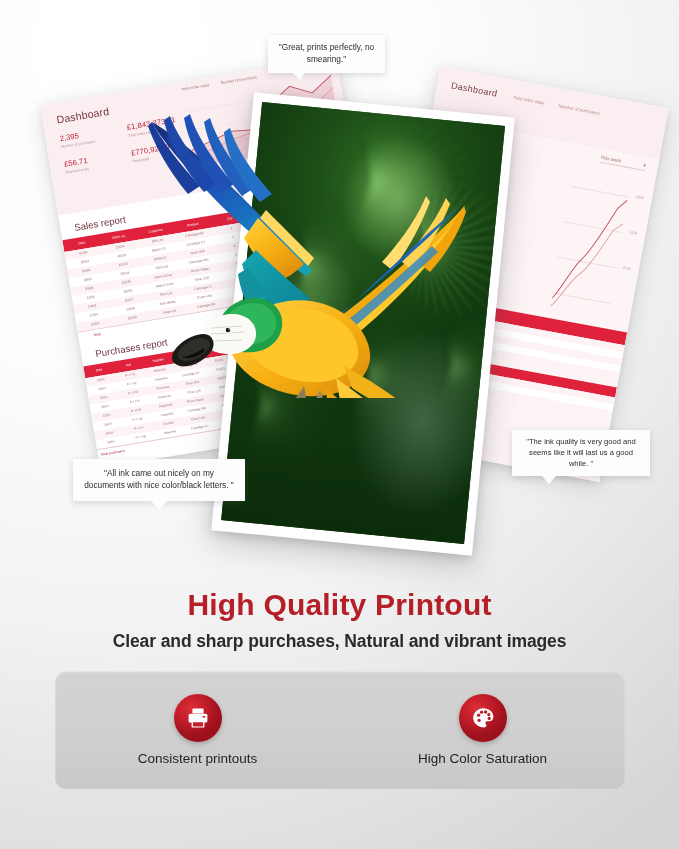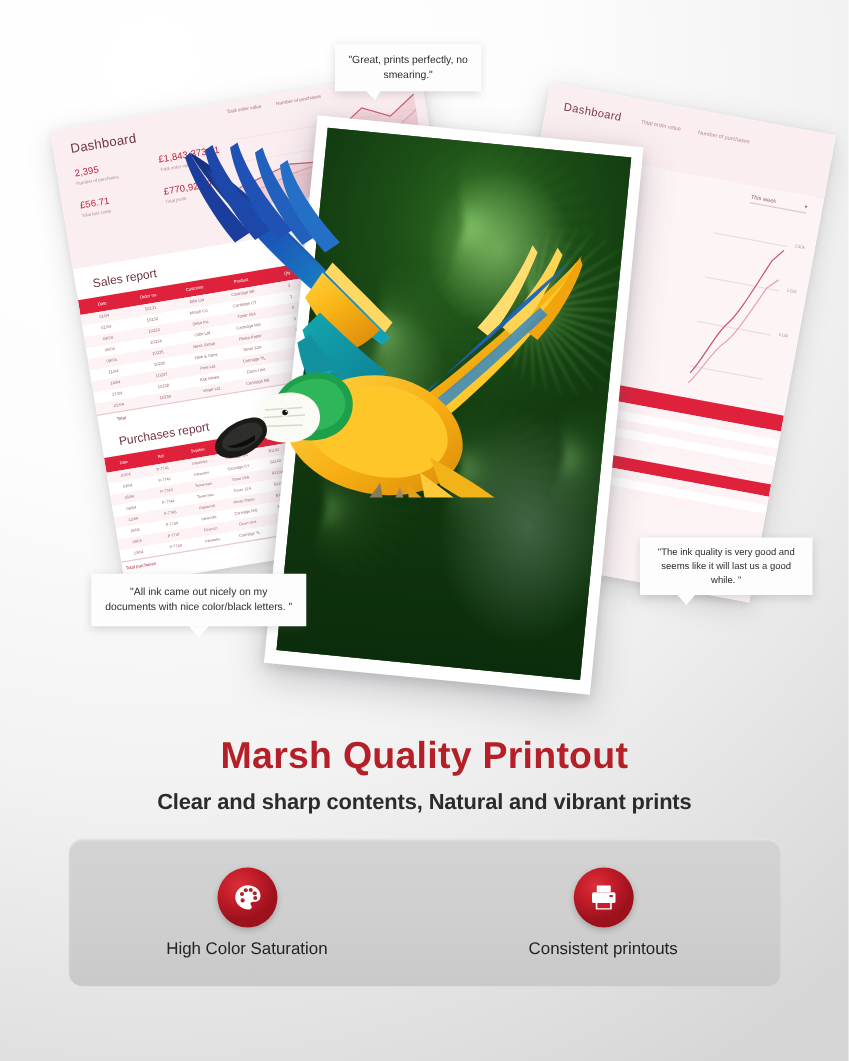--- a/index.html
+++ b/index.html
@@ -801,48 +801,48 @@
       <span>"All ink came out nicely on my documents with nice color/black letters. "</span>
       <span class="tail"></span>
     </div>
 
     <div class="bubble" id="bubble-right">
       <span>"The ink quality is very good and seems like it will last us a good while. "</span>
       <span class="tail"></span>
     </div>
   </div>
 
-  <div id="headline">Marsh Quality Printout</div>
-  <div id="subheadline">Clear and sharp contents, Natural and vibrant prints</div>
+  <div id="headline">High Quality Printout</div>
+  <div id="subheadline">Clear and sharp purchases, Natural and vibrant images</div>
 
   <div id="features">
+
+    <div class="feature">
+      <div class="fcircle">
+        <svg width="26" height="26" viewBox="0 0 26 26">
+          <rect x="7.4" y="3.4" width="11.2" height="5.2" rx="0.7" fill="#ffffff"></rect>
+          <rect x="3.6" y="8.8" width="18.8" height="8.6" rx="1.5" fill="#ffffff"></rect>
+          <rect x="17.4" y="11.0" width="3.0" height="1.5" rx="0.7" fill="#b81d28"></rect>
+          <rect x="6.6" y="16.0" width="12.8" height="6.6" rx="0.7" fill="#ffffff"></rect>
+          <rect x="7.9" y="17.3" width="10.2" height="4.2" rx="0.4" fill="#c71f2b"></rect>
+        </svg>
+      </div>
+      <div class="flabel">Consistent printouts</div>
+    </div>
 
     <div class="feature">
       <div class="fcircle">
         <svg width="26" height="26" viewBox="0 0 26 26">
           <path d="M13,3.2 C19.2,3.2 23.4,7.1 23.4,11.7 C23.4,14.6 21.3,16.3 19.1,16.3 L17.2,16.3 C16.1,16.3 15.4,17.1 15.4,18 C15.4,18.5 15.6,18.9 15.9,19.3 C16.2,19.7 16.4,20.1 16.4,20.6 C16.4,21.7 15.5,22.5 14.1,22.5 C8.1,22.5 3.2,18.1 3.2,12.8 C3.2,7.5 8.2,3.2 13,3.2 Z" fill="#ffffff"></path>
           <circle cx="8.6" cy="10.2" r="1.65" fill="#b81d28"></circle>
           <circle cx="11.6" cy="7.2" r="1.65" fill="#b81d28"></circle>
           <circle cx="15.6" cy="7.0" r="1.65" fill="#b81d28"></circle>
           <circle cx="18.8" cy="9.6" r="1.65" fill="#b81d28"></circle>
           <circle cx="19.2" cy="13.4" r="1.65" fill="#b81d28"></circle>
           <circle cx="9.1" cy="15.3" r="1.65" fill="#b81d28"></circle>
         </svg>
       </div>
       <div class="flabel">High Color Saturation</div>
     </div>
 
-    <div class="feature">
-      <div class="fcircle">
-        <svg width="26" height="26" viewBox="0 0 26 26">
-          <rect x="7.4" y="3.4" width="11.2" height="5.2" rx="0.7" fill="#ffffff"></rect>
-          <rect x="3.6" y="8.8" width="18.8" height="8.6" rx="1.5" fill="#ffffff"></rect>
-          <rect x="17.4" y="11.0" width="3.0" height="1.5" rx="0.7" fill="#b81d28"></rect>
-          <rect x="6.6" y="16.0" width="12.8" height="6.6" rx="0.7" fill="#ffffff"></rect>
-          <rect x="7.9" y="17.3" width="10.2" height="4.2" rx="0.4" fill="#c71f2b"></rect>
-        </svg>
-      </div>
-      <div class="flabel">Consistent printouts</div>
-    </div>
-
   </div>
 
 </div>
 
 </body></html>

